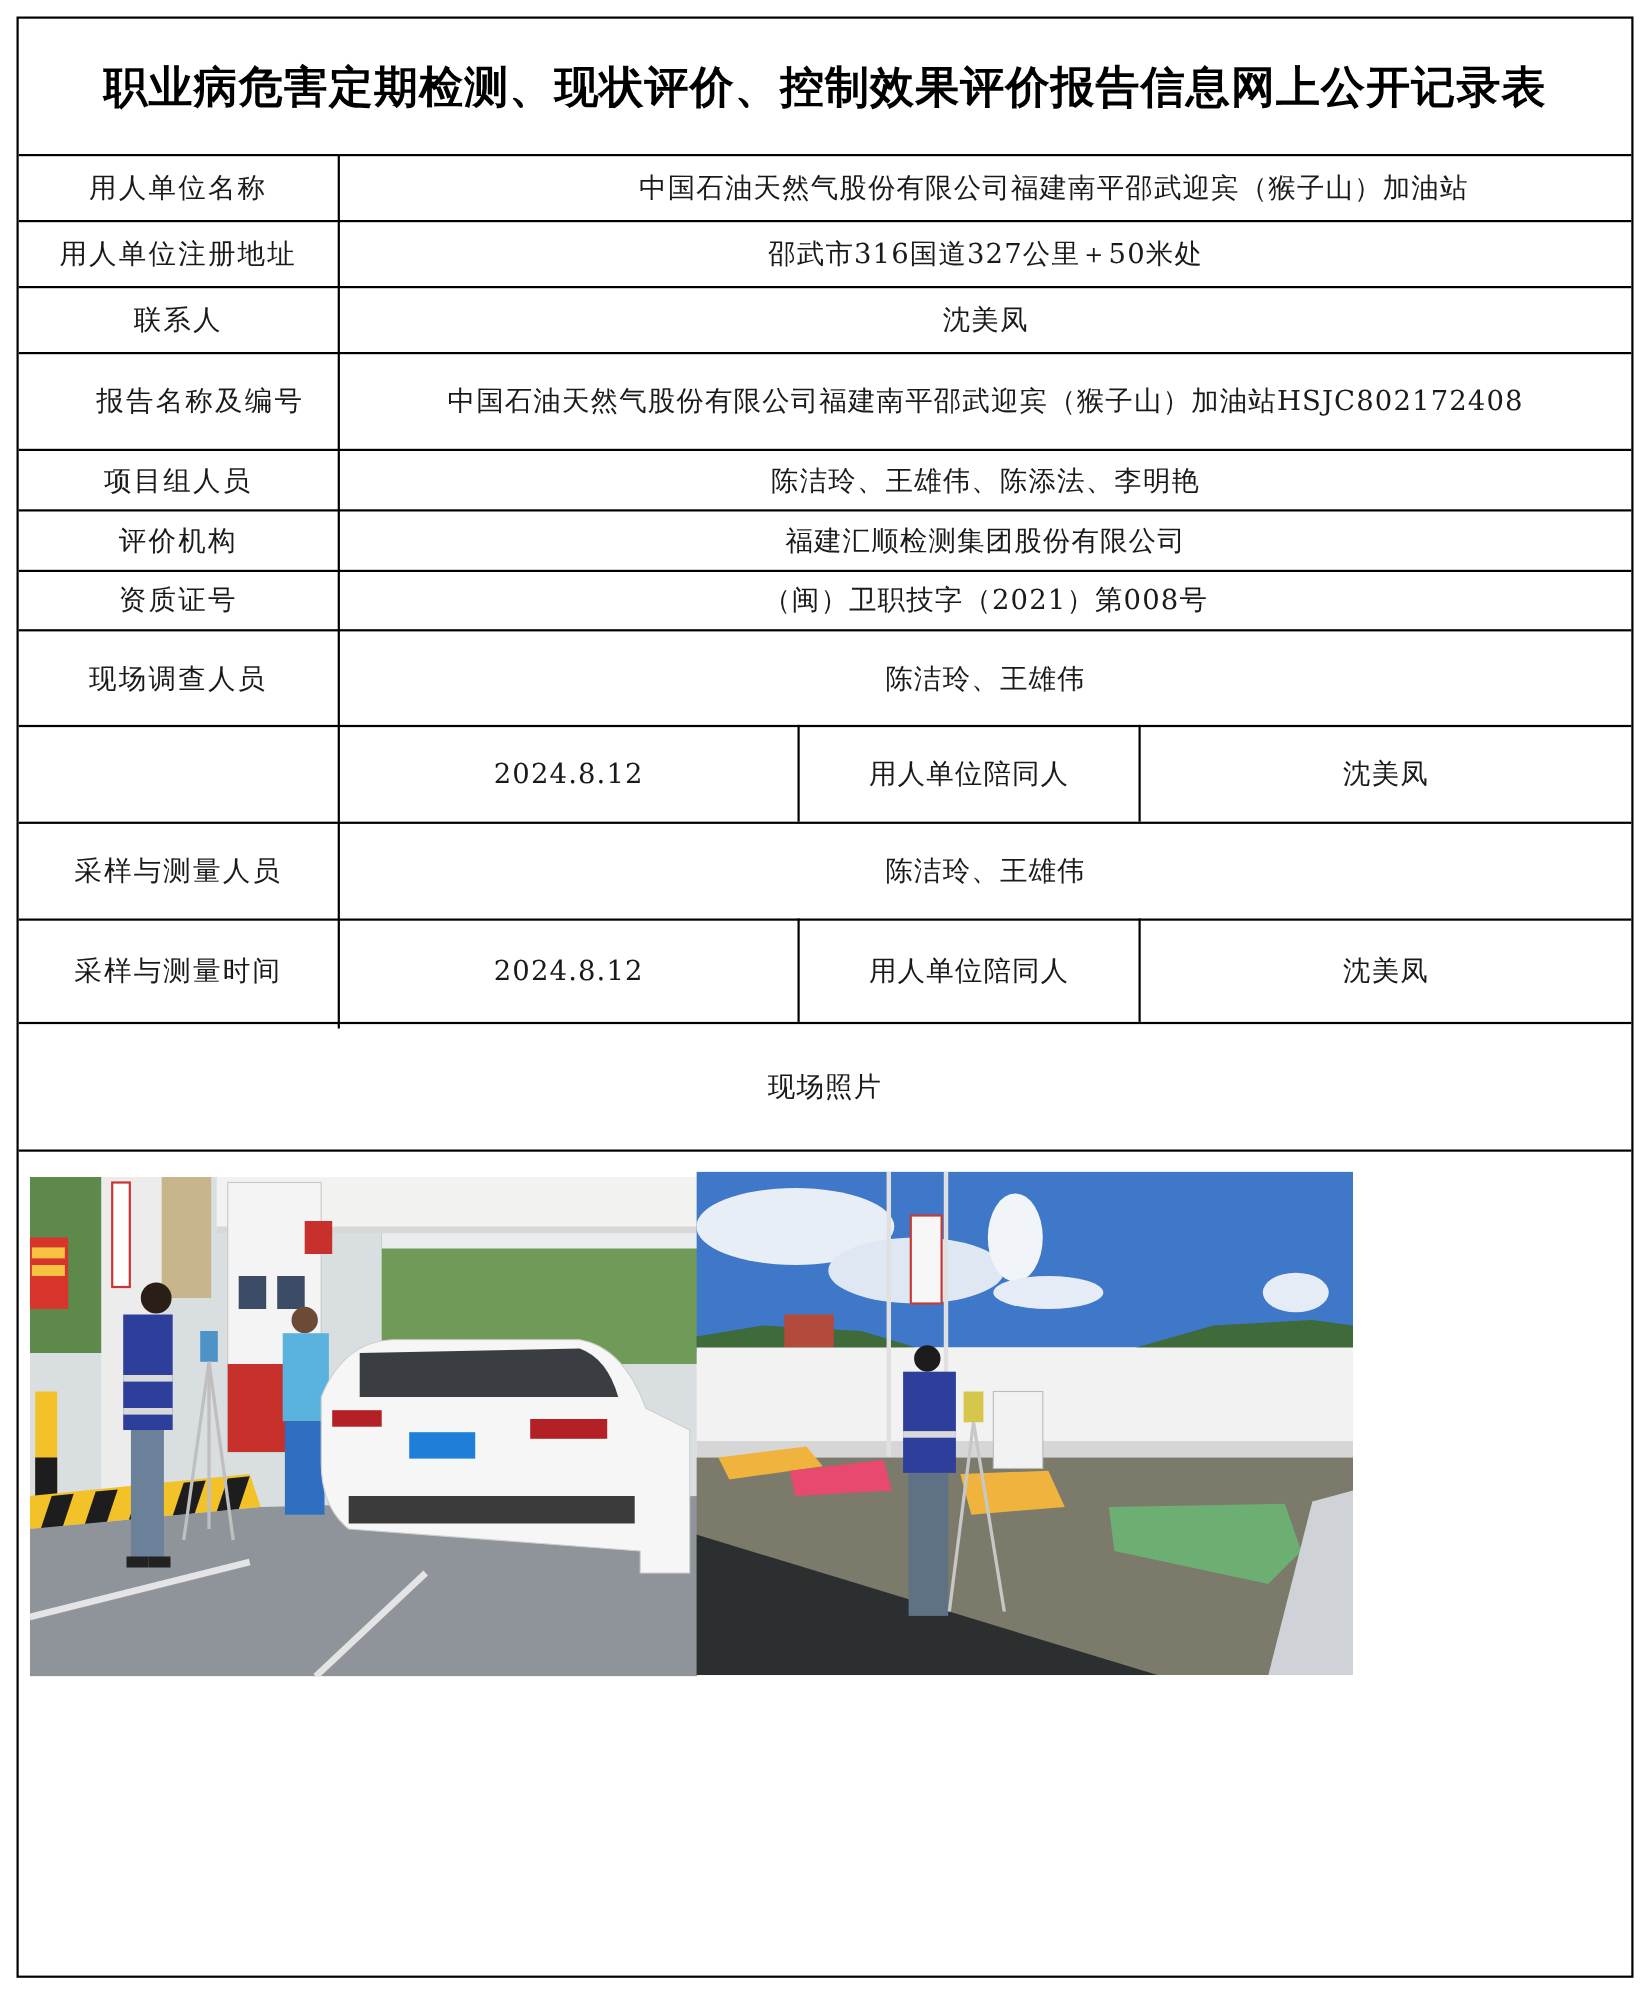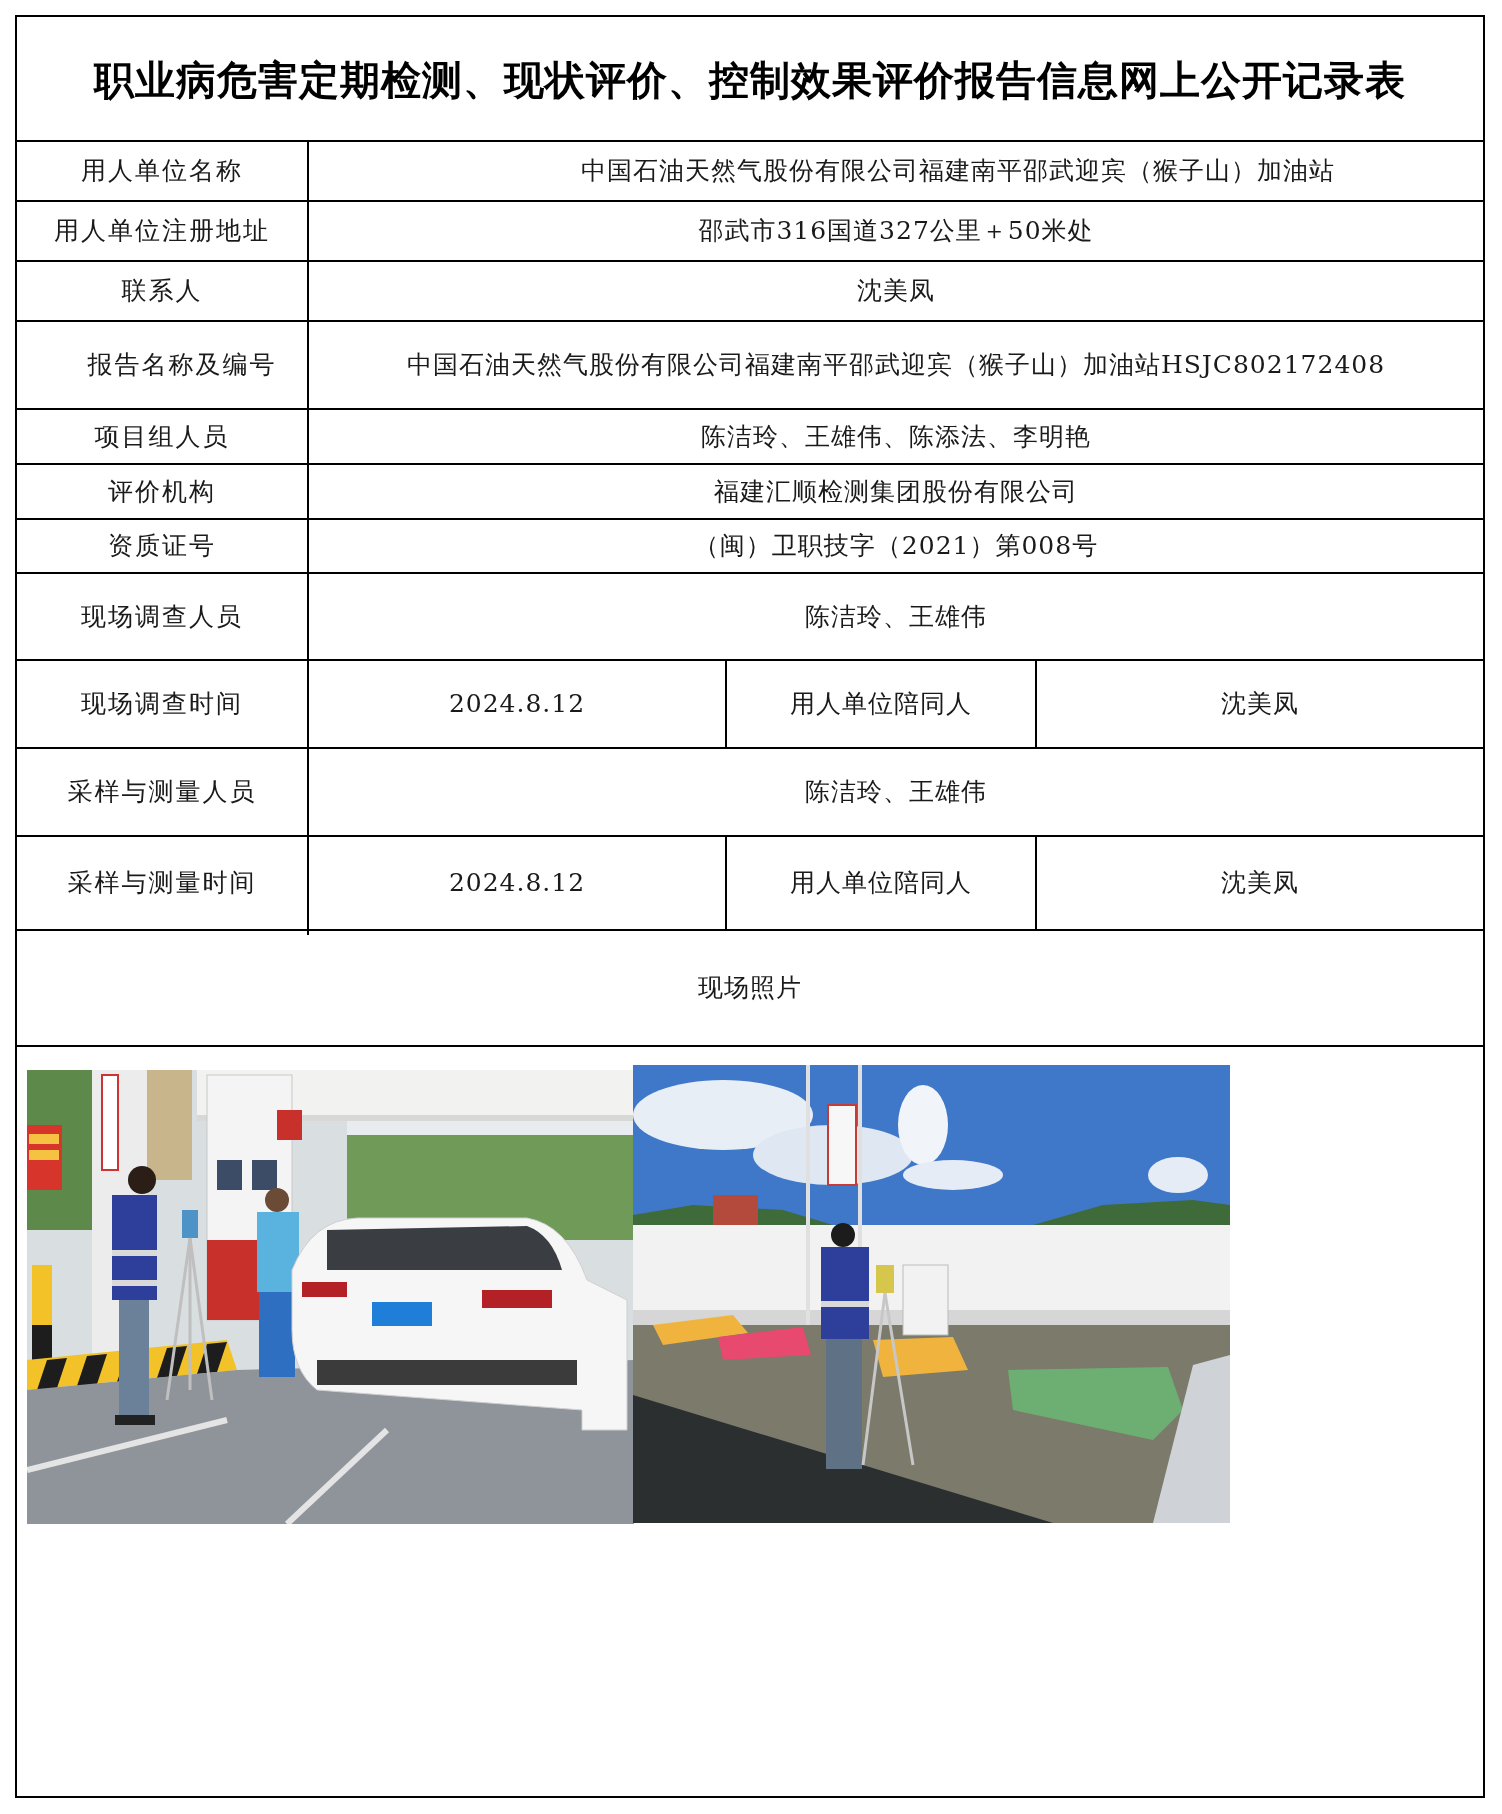--- a/index.html
+++ b/index.html
@@ -107,21 +107,20 @@
 
   <div class="cell" style="left:292px;top:448px;width:1174px;height:53px;">福建汇顺检测集团股份有限公司</div>
   <div class="cell label" style="left:0;top:448px;width:290px;height:53px;">评价机构</div>
 
   <div class="cell label" style="left:0;top:503px;width:290px;height:52px;">资质证号</div>
   <div class="cell" style="left:292px;top:503px;width:1174px;height:52px;">（闽）卫职技字（2021）第008号</div>
 
   <div class="cell label" style="left:0;top:557px;width:290px;height:85px;">现场调查人员</div>
   <div class="cell" style="left:292px;top:557px;width:1174px;height:85px;">陈洁玲、王雄伟</div>
 
-  <div class="cell label" style="left:0;top:644px;width:290px;height:86px;">现场调查时间</div>
   <div class="cell" style="left:292px;top:644px;width:416px;height:86px;">2024.8.12</div>
   <div class="cell" style="left:710px;top:644px;width:308px;height:86px;">用人单位陪同人</div>
   <div class="cell" style="left:1020px;top:644px;width:446px;height:86px;">沈美凤</div>
 
   <div class="cell label" style="left:0;top:732px;width:290px;height:86px;">采样与测量人员</div>
   <div class="cell" style="left:292px;top:732px;width:1174px;height:86px;">陈洁玲、王雄伟</div>
 
   <div class="cell label" style="left:0;top:820px;width:290px;height:92px;">采样与测量时间</div>
   <div class="cell" style="left:292px;top:820px;width:416px;height:92px;">2024.8.12</div>
   <div class="cell" style="left:710px;top:820px;width:308px;height:92px;">用人单位陪同人</div>

